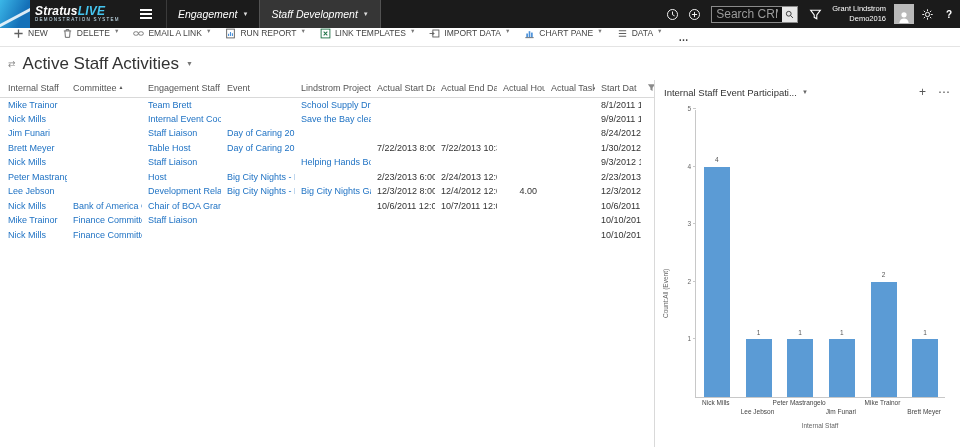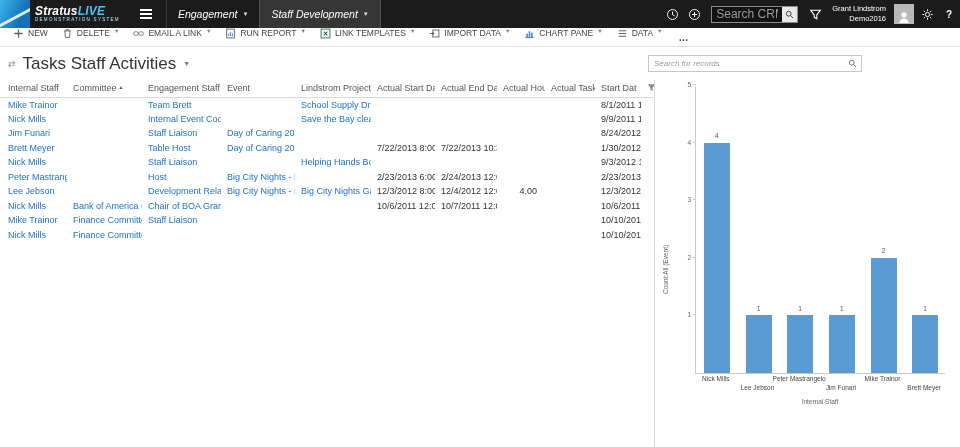--- a/index.html
+++ b/index.html
@@ -242,31 +242,22 @@
           <span class="clabel">DATA</span>
           <span class="ccaret">▼</span>
         </div>
       </div>
     <div class="cmd-overflow">…</div>
   </div>
 
   <div class="page-header">
     <div class="title-wrap">
       <span class="view-toggle">⇄</span>
-      <h1 class="page-title">Tasks Staff Activities</h1>
+      <h1 class="page-title">Active Staff Activities</h1>
       <span class="title-caret">▼</span>
-    </div>
-    <div class="record-search">
-      <input placeholder="Search for records" style="">
-      <button class="rs-btn">
-        <svg viewBox="0 0 12 12">
-            <circle cx="5" cy="5" r="3.2" stroke="#666" fill="none" stroke-width="1.2"></circle>
-            <path d="M7.4 7.4L10.6 10.6" stroke="#666" stroke-width="1.2"></path>
-          </svg>
-      </button>
     </div>
   </div>
 
   <div class="content">
     <div class="grid-wrap">
       <table class="grid">
         <colgroup>
             <col style="width: 67px;">
             <col style="width: 75px;">
             <col style="width: 79px;">
@@ -425,20 +416,27 @@
               <td class="number"></td>
               <td></td>
               <td>10/10/2011 12:0...</td>
               <td></td>
             </tr>
           </tbody>
       </table>
     </div>
 
     <aside class="chart-pane">
+      <div class="cp-header">
+        <span class="cp-title">Internal Staff Event Participati...</span>
+        <span class="cp-caret">▼</span>
+        <span class="cp-spacer"></span>
+        <span class="cp-icon">+</span>
+        <span class="cp-icon">⋯</span>
+      </div>
       <div class="chart-area">
         <div class="y-title">Count:All (Event)</div>
         <div class="plot">
             <div class="ytick" style="bottom: 54.1px;">1</div>
             <div class="ytickmark" style="bottom: 57.6px;"></div>
             <div class="ytick" style="bottom: 111.7px;">2</div>
             <div class="ytickmark" style="bottom: 115.2px;"></div>
             <div class="ytick" style="bottom: 169.3px;">3</div>
             <div class="ytickmark" style="bottom: 172.8px;"></div>
             <div class="ytick" style="bottom: 226.9px;">4</div>

